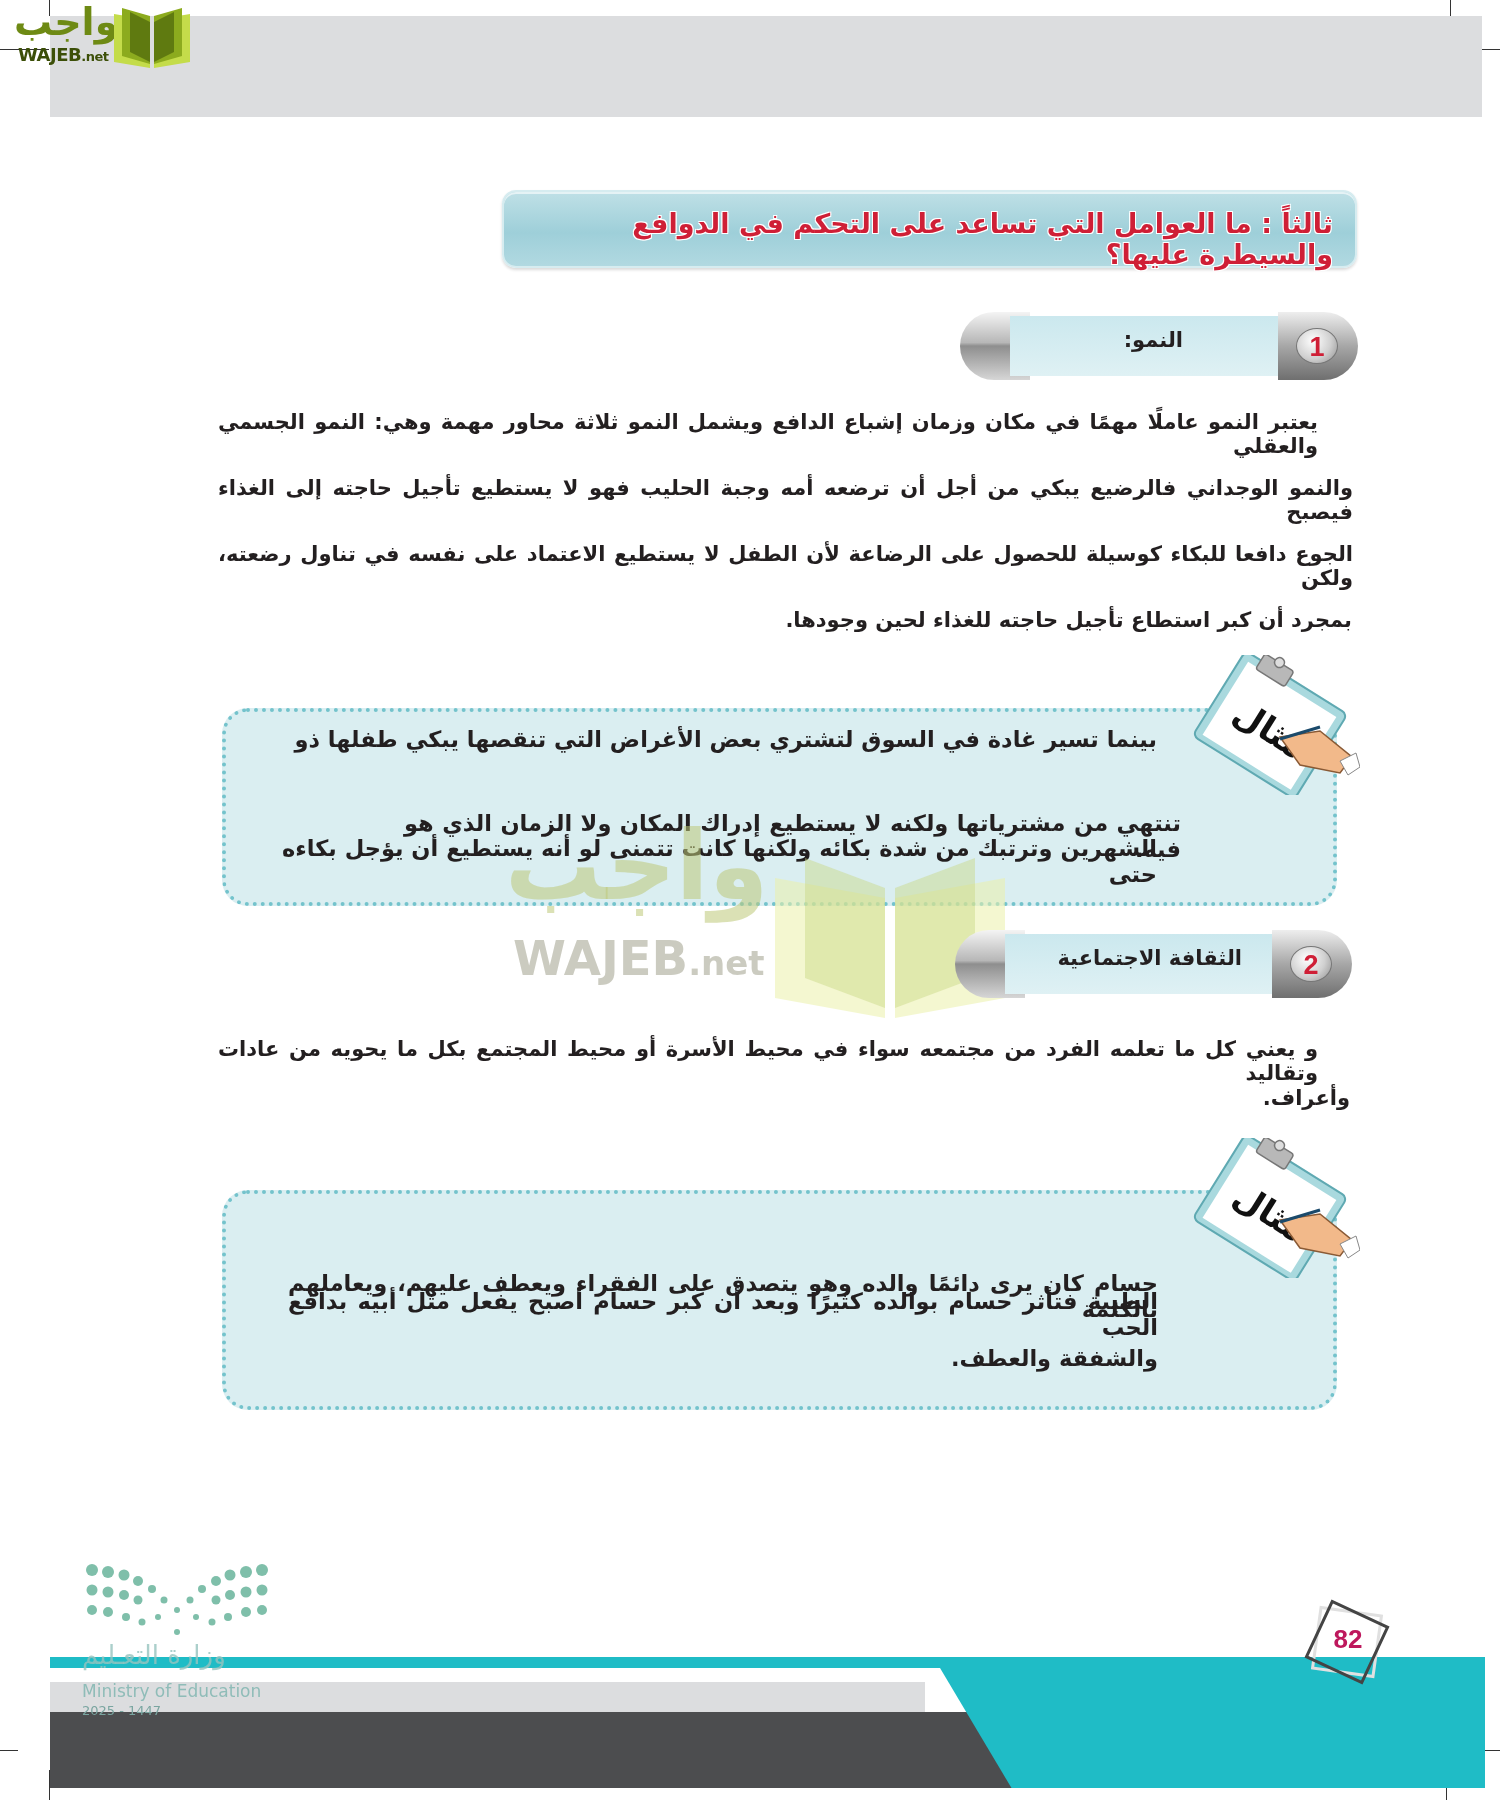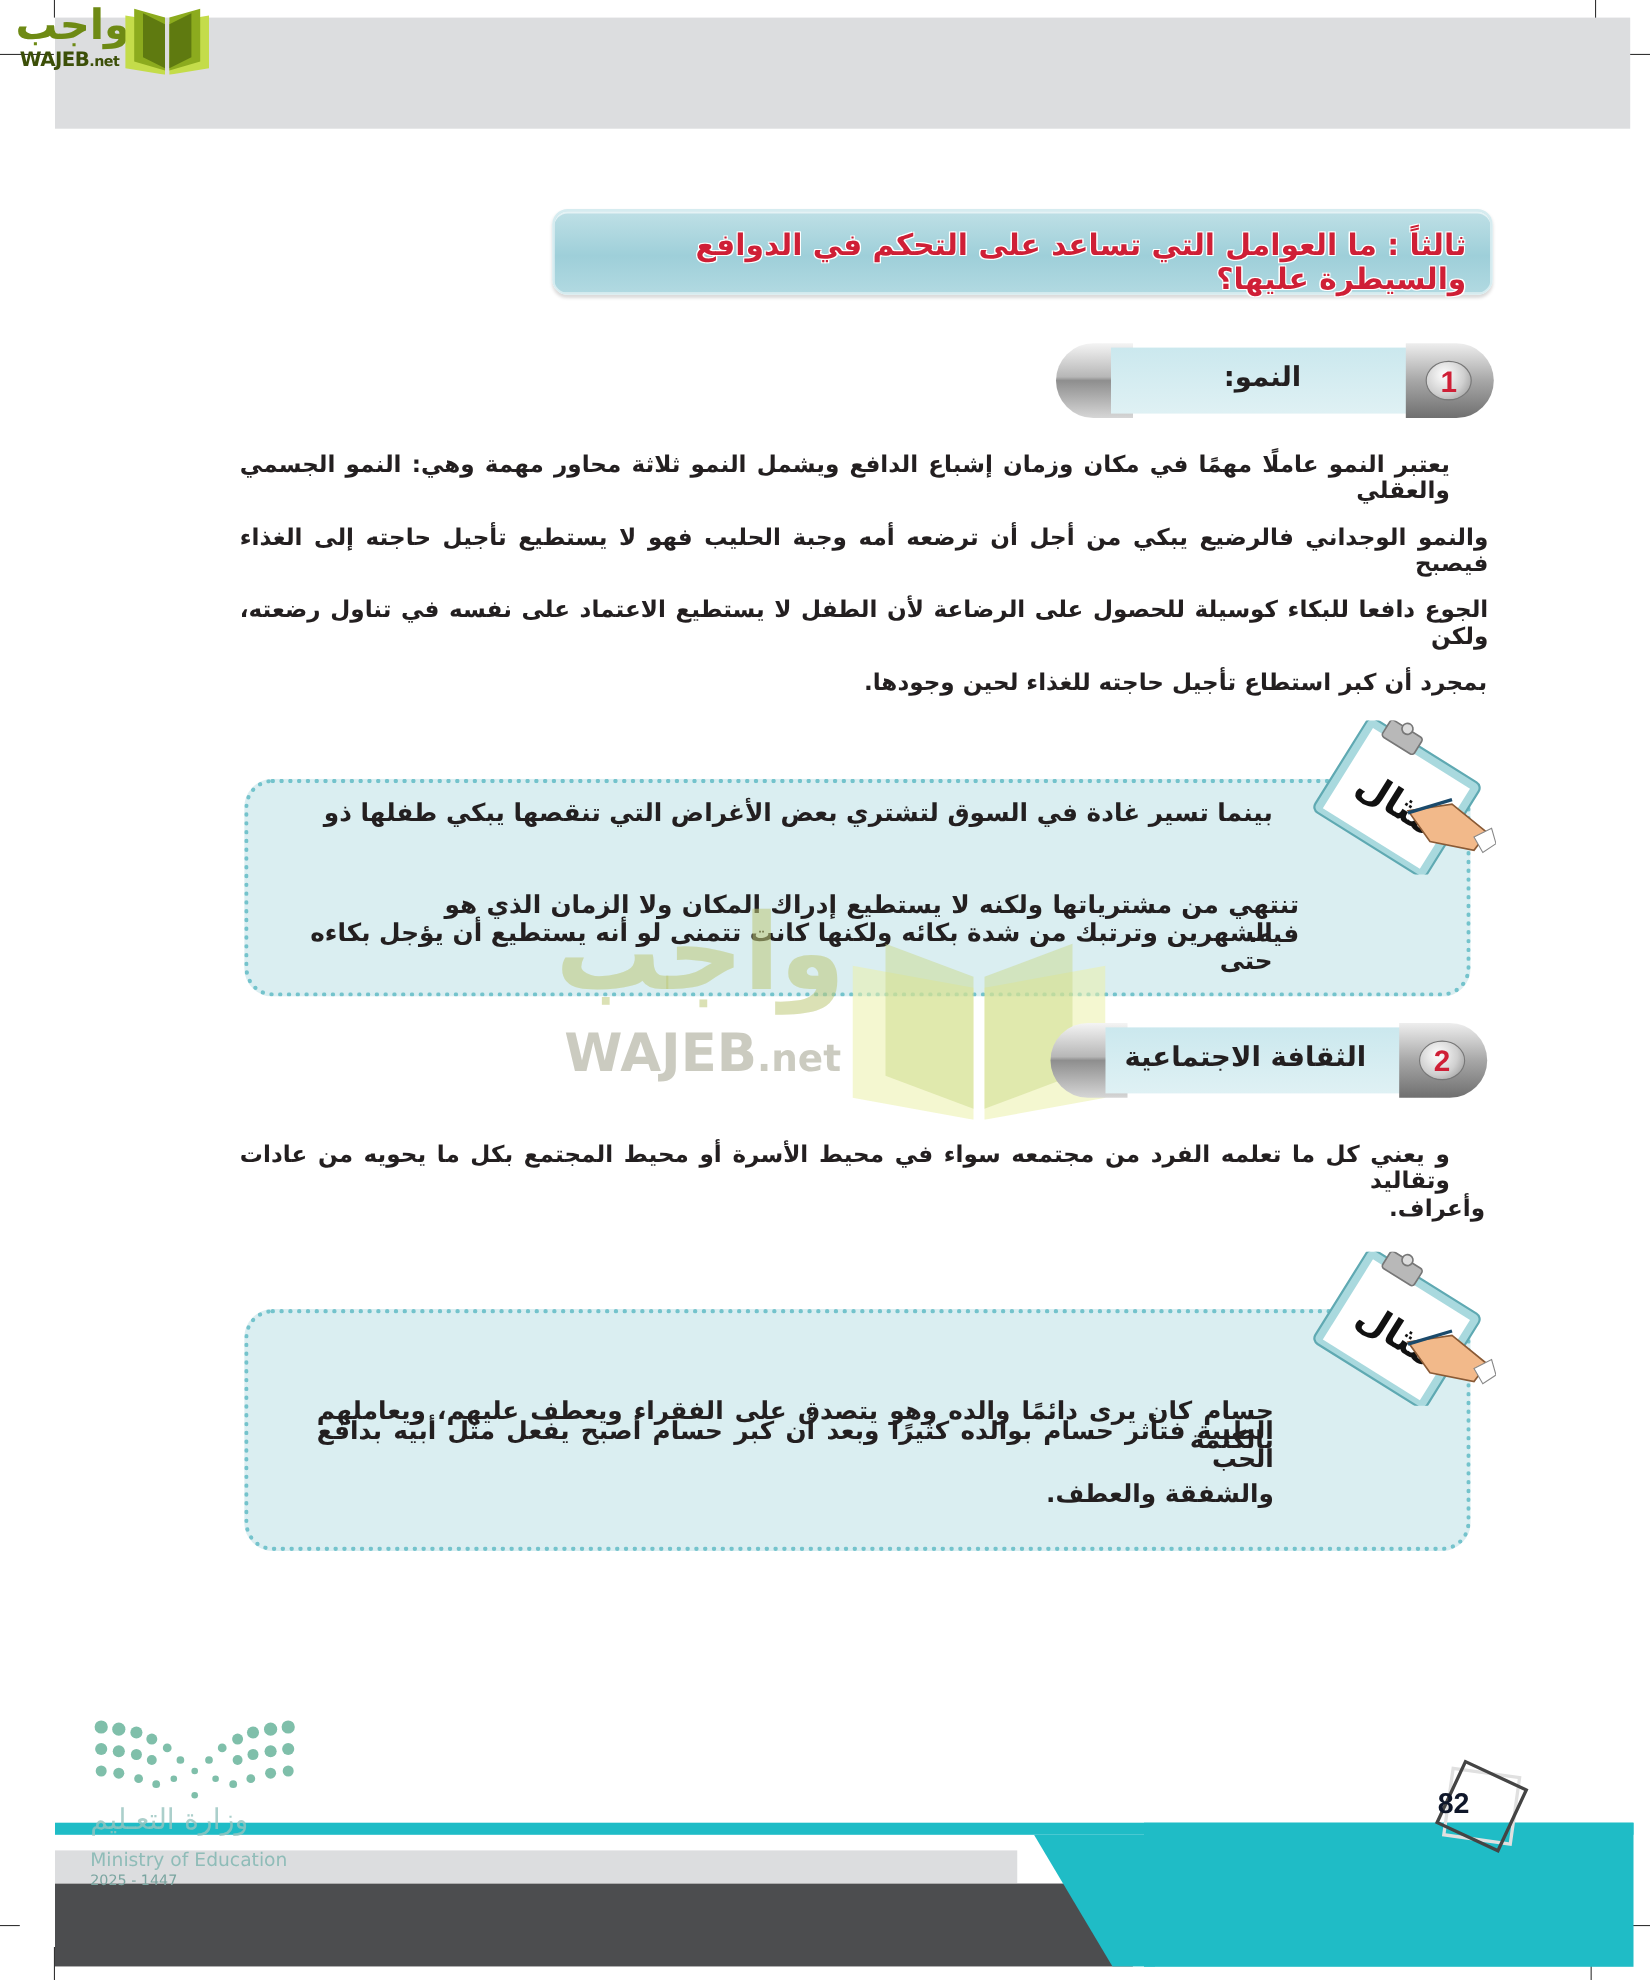--- a/index.html
+++ b/index.html
@@ -43,21 +43,21 @@
       position: absolute; right: 0; top: 0; width: 80px; height: 68px; border-radius: 0 34px 34px 0;
       background: linear-gradient(#eeeeee, #a7a7a7 50%, #6f6f6f);
     }
     .sec-num {
       position: absolute; right: 20px; top: 16px; width: 42px; height: 36px; border-radius: 50%;
       background: radial-gradient(circle at 40% 35%, #ffffff, #d0d0d0 55%, #8d8d8d);
       border: 1px solid #777; text-align: center; line-height: 36px;
       font-size: 27px; font-weight: bold; color: #cf1f36; font-family: "Liberation Sans", sans-serif;
     }
     .sec-label {
-      position: absolute; top: 16px; direction: rtl; font-size: 25px; font-weight: bold; color: #231f20;
+      position: absolute; top: 16px; direction: rtl; font-size: 21px; font-weight: bold; color: #231f20;
     }
 
     
     .para {
       position: absolute; direction: rtl; text-align: justify; text-align-last: right;
       font-size: 21px; font-weight: bold; color: #231f20;
     }
 
     
     .ex-box {
@@ -83,21 +83,21 @@
     .foot-tri { position: absolute; left: 940px; top: 1668px; width: 110px; height: 120px; background: #1fbcc6; clip-path: polygon(100% 0, 100% 100%, 65% 100%, 0 0); }
 
     .moe-logo { position: absolute; left: 82px; top: 1562px; width: 190px; height: 80px; }
     .moe-ar { position: absolute; left: 82px; top: 1640px; font-size: 26px; color: rgba(150,195,190,0.8); direction: rtl; width: 185px; text-align: left; }
     .moe-en { position: absolute; left: 82px; top: 1681px; font-size: 17px; color: #8fbcb8; font-family: "DejaVu Sans", sans-serif; }
     .moe-year { position: absolute; left: 82px; top: 1703px; font-size: 13px; color: #7aa5a0; }
 
     .page-num-wrap { position: absolute; left: 1307px; top: 1602px; width: 82px; height: 82px; }
     .pn-sq1 { position: absolute; left: 8px; top: 8px; width: 64px; height: 64px; border: 3px solid #e0e0e0; transform: rotate(8deg); }
     .pn-sq2 { position: absolute; left: 8px; top: 8px; width: 64px; height: 64px; border: 3px solid #444; transform: rotate(25deg); }
-    .pn-text { position: absolute; left: 0; top: 22px; width: 82px; font-size: 26px; font-weight: bold; color: #0f172a; font-family: "Liberation Sans", sans-serif; }
+    .pn-text { position: absolute; left: 0; top: 22px; width: 82px; text-align: center; font-size: 26px; font-weight: bold; color: #be185d; font-family: "Liberation Sans", sans-serif; }
   </style>
 </head>
 <body>
 
 <div class="crop" style="left:49px;top:0;width:1px;height:16px;"></div>
 <div class="crop" style="left:0;top:49px;width:49px;height:1px;"></div>
 <div class="crop" style="left:1450px;top:0;width:1px;height:34px;"></div>
 <div class="crop" style="left:1465px;top:49px;width:35px;height:1px;"></div>
 <div class="crop" style="left:49px;top:1770px;width:1px;height:30px;"></div>
 <div class="crop" style="left:0;top:1750px;width:18px;height:1px;"></div>

